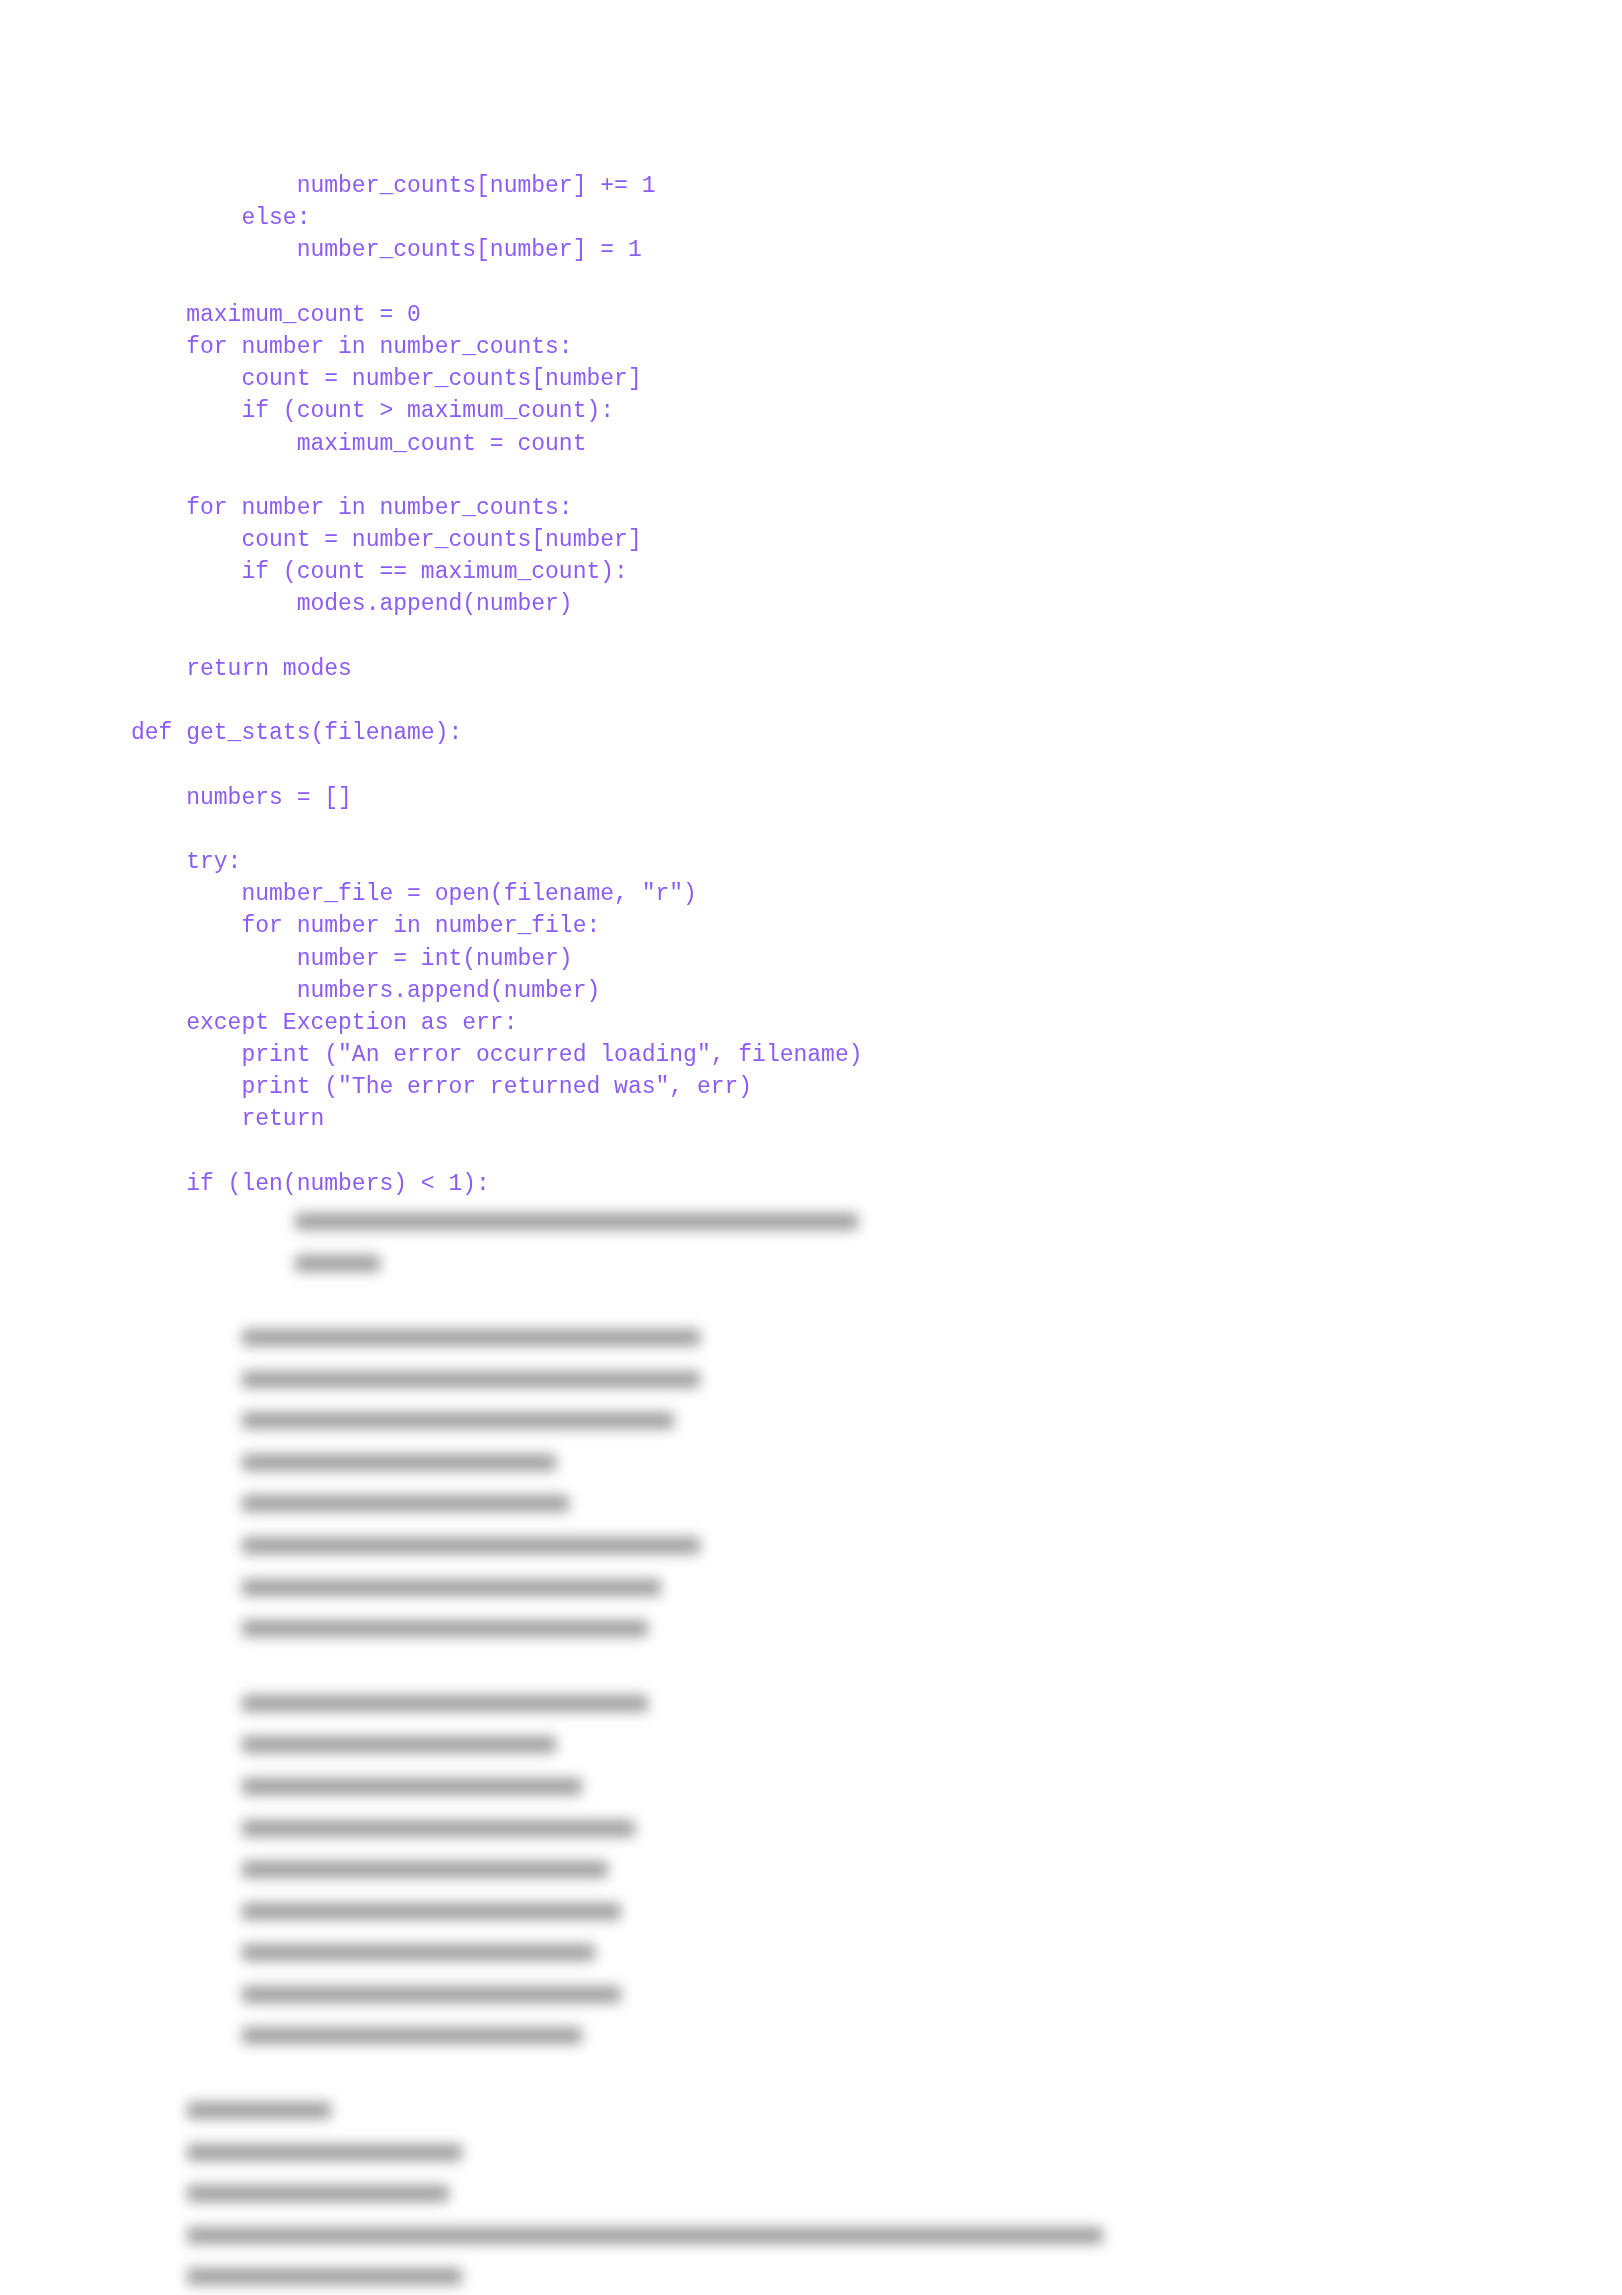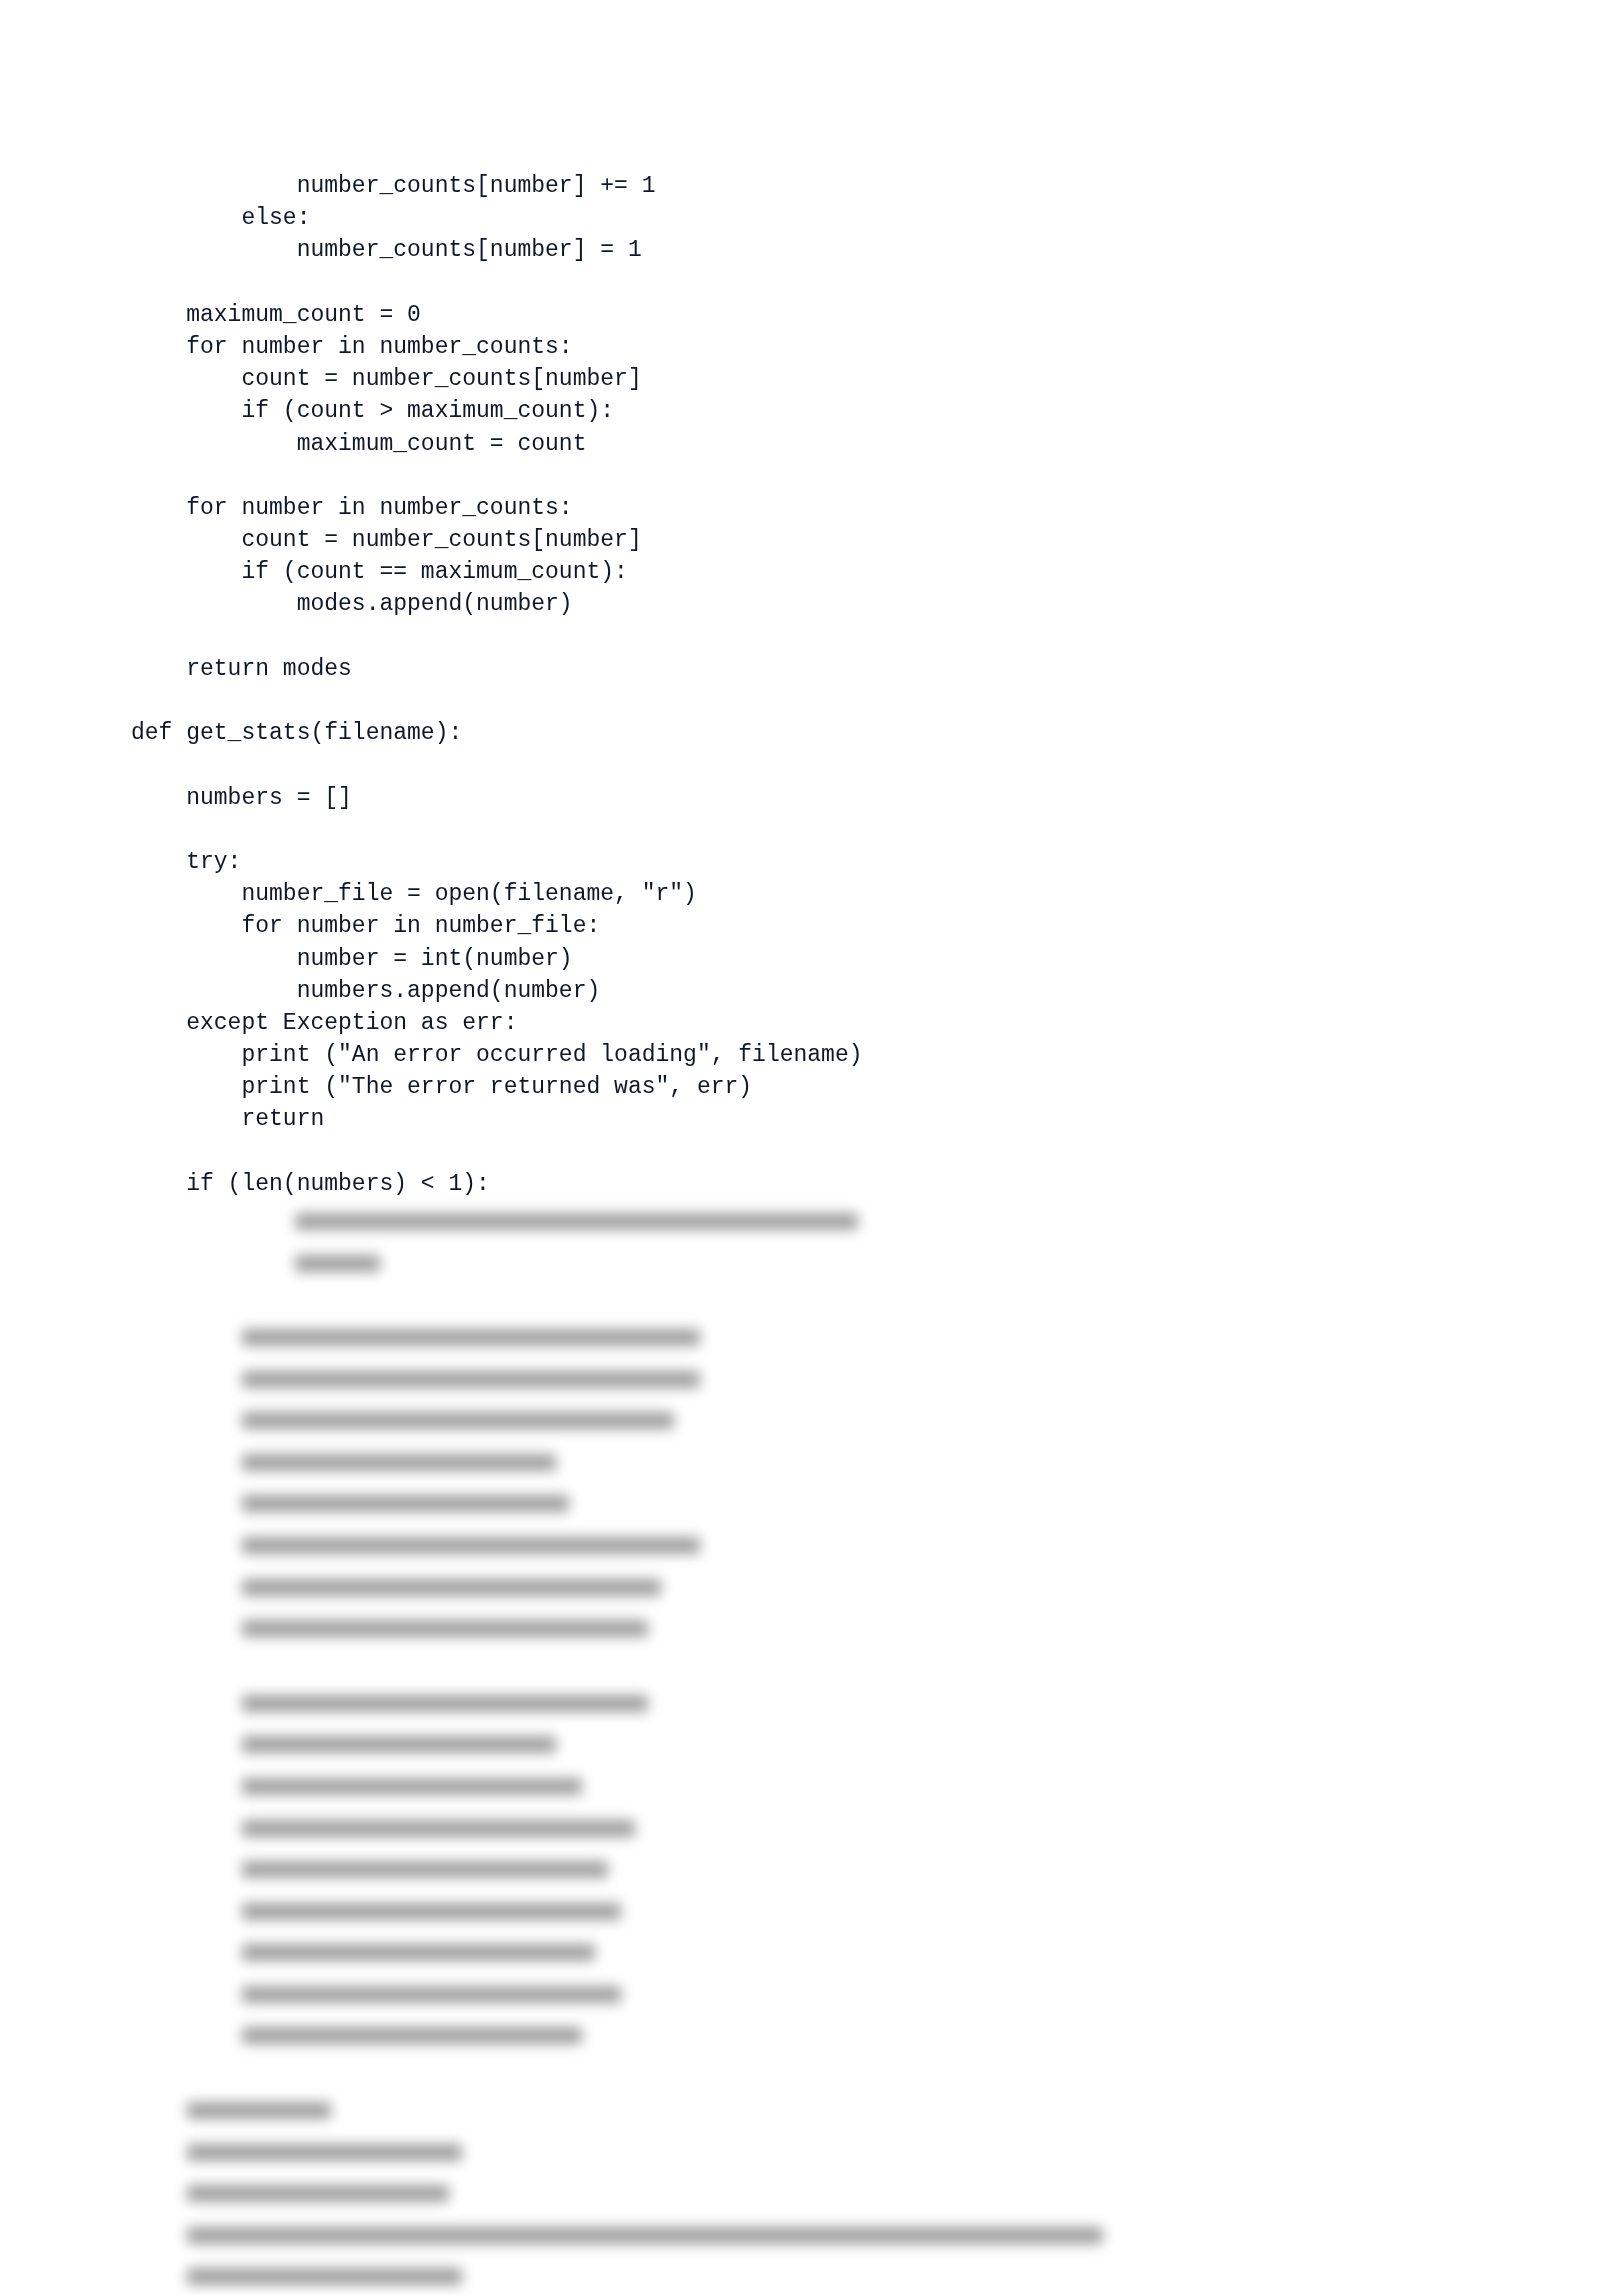--- a/index.html
+++ b/index.html
@@ -15,21 +15,21 @@
   }
   .page {
     padding: 170px 131px 0 131px;
     box-sizing: border-box;
   }
   pre.code {
     margin: 0;
     font-family: inherit;
     font-size: inherit;
     white-space: pre;
-    color: #0f172a;
+    color: #8b5cf6;
   }
   .blurred-region {
     filter: blur(6.5px);
     opacity: 0.7;
     user-select: none;
   }
   .blur-line {
     display: inline-block;
     background: #777;
     height: 17px;

